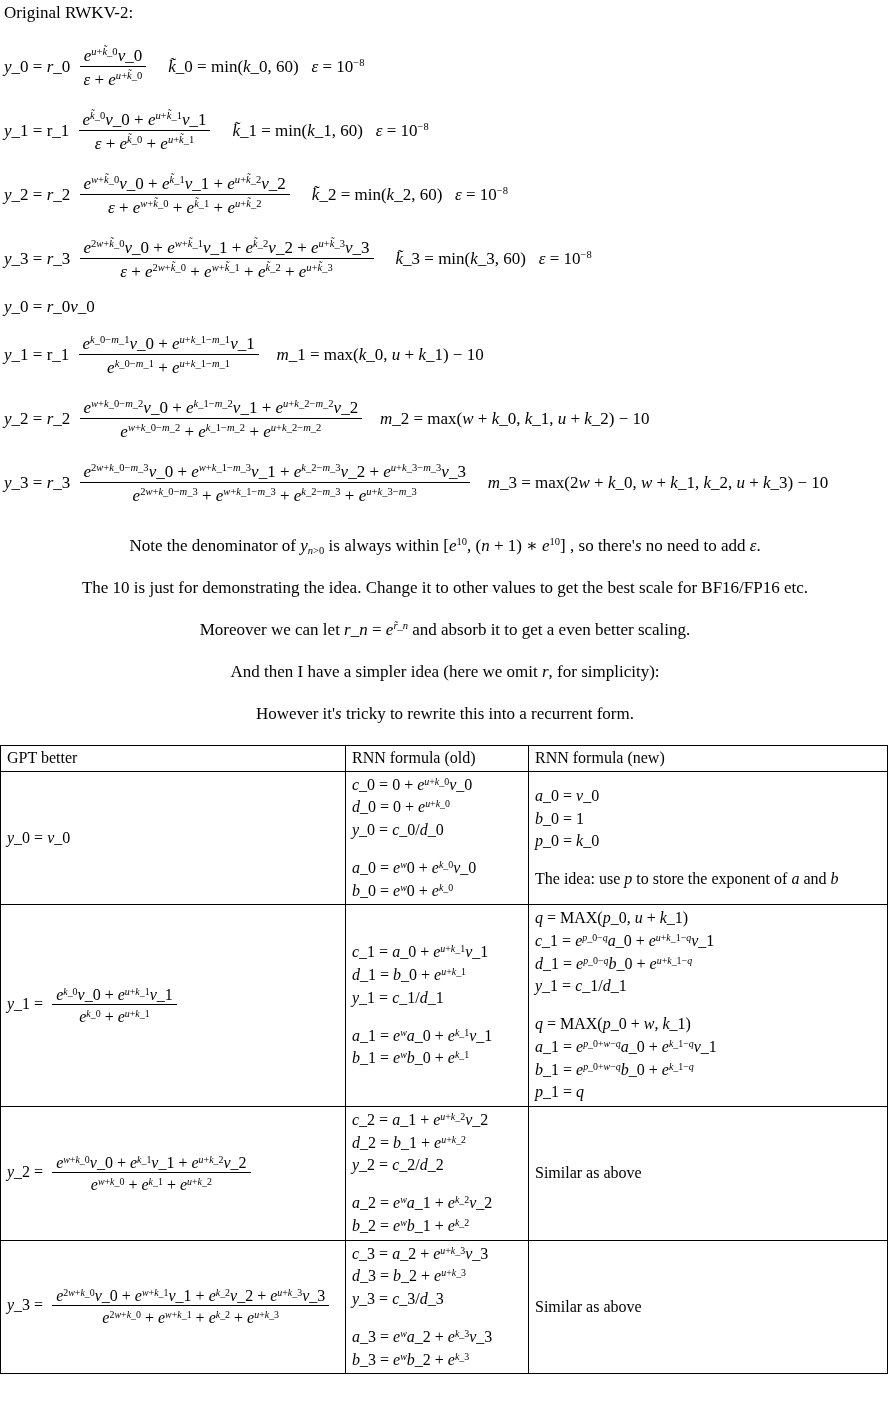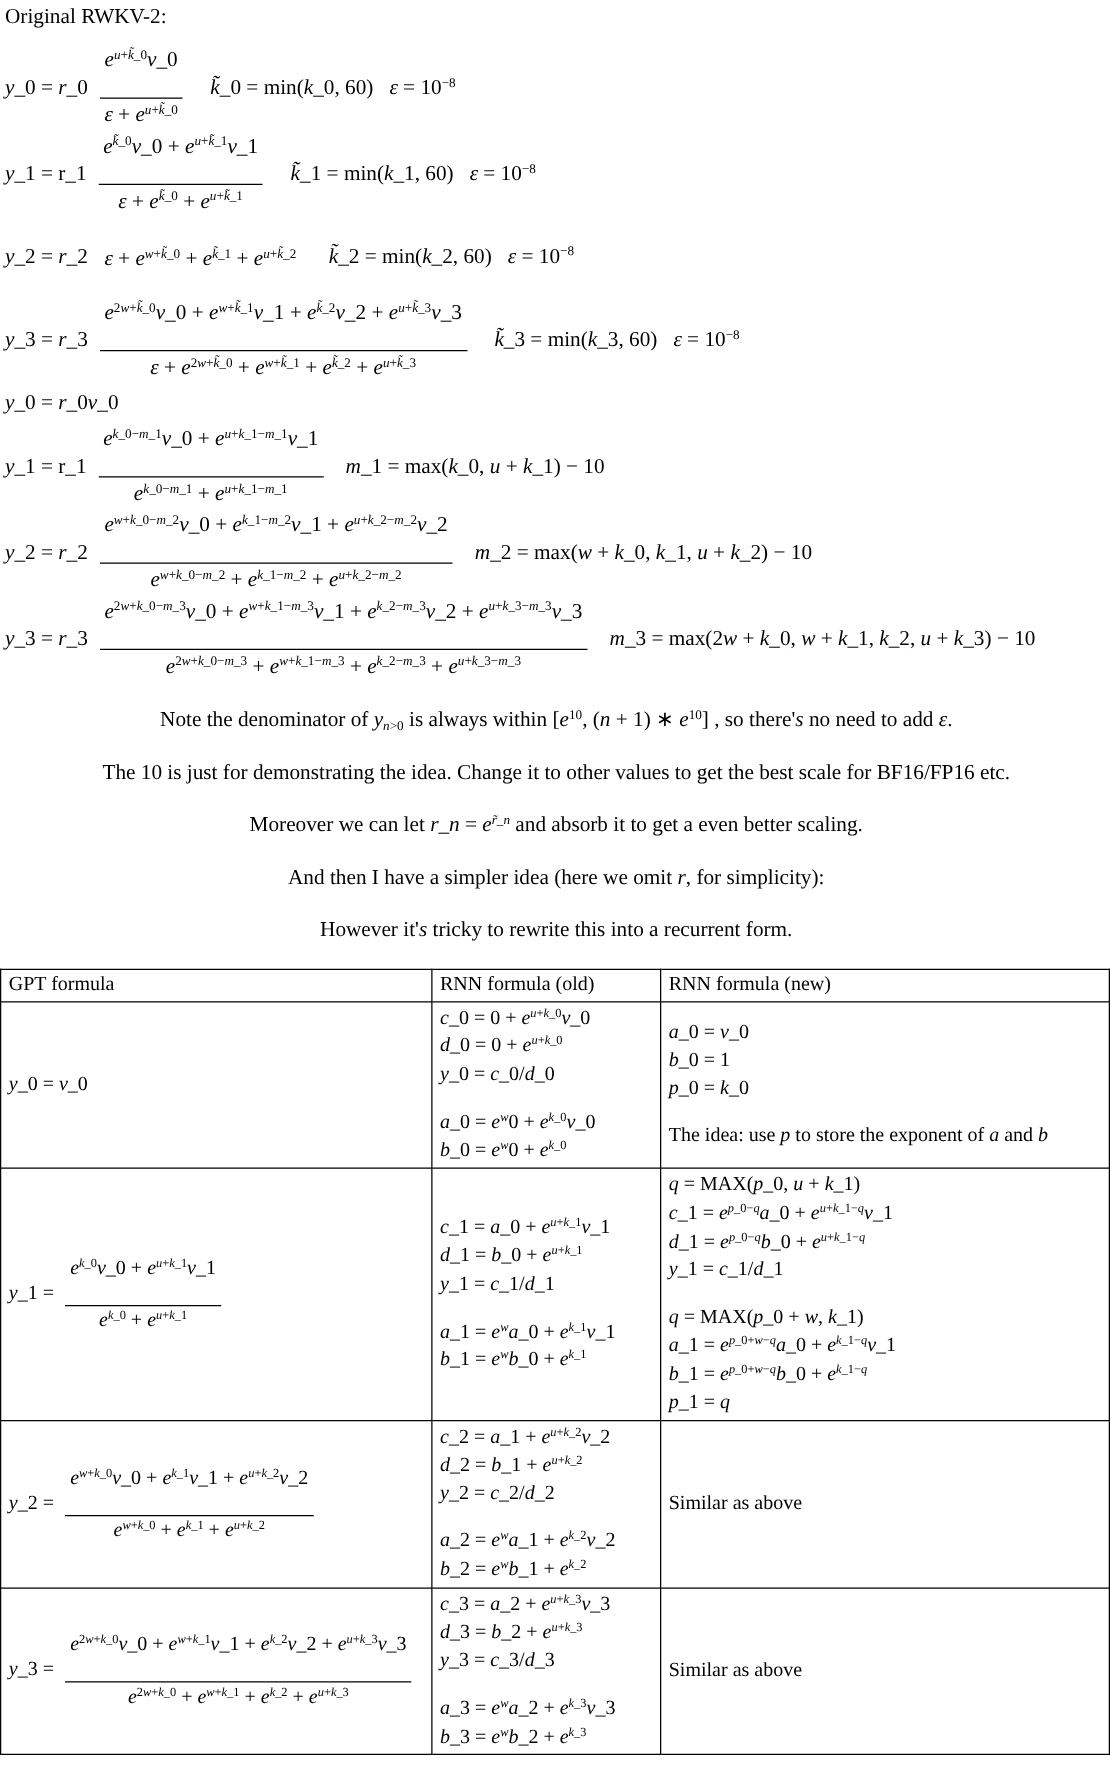--- a/index.html
+++ b/index.html
@@ -1,31 +1,31 @@
 <!DOCTYPE html>
 <html><head>
 <meta charset="utf-8">
 <style>
   html,body{margin:0;padding:0;background:#fff;}
   .page{
     width:888px;min-height:1423px;box-sizing:border-box;
     font-family:"Liberation Serif","DejaVu Serif",serif;
     font-size:17px;color:#000;padding-top:3px;overflow:hidden;
   }
-  .text-col{padding-left:4px;padding-right:2px;font-family:Liberation Serif, serif;}
+  .text-col{padding-left:4px;padding-right:2px;}
   .heading{margin:0 0 14px 0;}
   .section-improved .heading{margin-top:16px;}
   .formula-row{display:flex;align-items:center;margin:8px 0;}
   .formula-row.tall{min-height:60px;margin:4px 0;}
   .mtxt{white-space:pre-wrap;}
   i{font-style:italic;}
   sup{font-size:0.62em;line-height:0;vertical-align:0.55em;}
   sub{font-size:0.62em;line-height:0;vertical-align:-0.25em;}
   .frac{display:inline-block;text-align:center;vertical-align:middle;margin:0 5px;}
-  .frac .num{display:block;padding:1px 4px 20px;border-bottom:1.4px solid #000;}
+  .frac .num{display:block;padding:1px 4px 0;border-bottom:1.4px solid #000;}
   .frac .den{display:block;padding:3px 4px 0;}
   .paras{margin-top:22px;text-align:center;}
   .para{margin:0 0 19px 0;line-height:1.35;white-space:pre-wrap;}
   table.cmp{border-collapse:collapse;width:887px;table-layout:fixed;font-size:16px;margin-top:4px;}
   .cmp th,.cmp td{border:1px solid #000;padding:2px 6px;text-align:left;vertical-align:middle;font-weight:normal;}
   .cmp th{height:21px;}
   .cellline{line-height:1.42;white-space:pre-wrap;}
   .blankline{height:15px;}
   .gpt-cell{padding-left:3px;border-radius:12px;}
 </style>
@@ -50,20 +50,21 @@
             <span class="mtxt"><i>y</i>_1 = r_1 </span>
             <span class="frac">
               <span class="num"><i>e</i><sup><i>k̃</i>_0</sup><i>v</i>_0 + <i>e</i><sup><i>u</i>+<i>k̃</i>_1</sup><i>v</i>_1</span>
               <span class="den"><i>ε</i> + <i>e</i><sup><i>k̃</i>_0</sup> + <i>e</i><sup><i>u</i>+<i>k̃</i>_1</sup></span>
             </span>
             <span class="mtxt">    <i>k̃</i>_1 = min(<i>k</i>_1, 60)   <i>ε</i> = 10<sup>−8</sup></span>
           </div>
           <div class="formula-row tall">
             <span class="mtxt"><i>y</i>_2 = <i>r</i>_2 </span>
             <span class="frac">
+              <span class="num"><i>e</i><sup><i>w</i>+<i>k̃</i>_0</sup><i>v</i>_0 + <i>e</i><sup><i>k̃</i>_1</sup><i>v</i>_1 + <i>e</i><sup><i>u</i>+<i>k̃</i>_2</sup><i>v</i>_2</span>
               <span class="den"><i>ε</i> + <i>e</i><sup><i>w</i>+<i>k̃</i>_0</sup> + <i>e</i><sup><i>k̃</i>_1</sup> + <i>e</i><sup><i>u</i>+<i>k̃</i>_2</sup></span>
             </span>
             <span class="mtxt">    <i>k̃</i>_2 = min(<i>k</i>_2, 60)   <i>ε</i> = 10<sup>−8</sup></span>
           </div>
           <div class="formula-row tall">
             <span class="mtxt"><i>y</i>_3 = <i>r</i>_3 </span>
             <span class="frac">
               <span class="num"><i>e</i><sup>2<i>w</i>+<i>k̃</i>_0</sup><i>v</i>_0 + <i>e</i><sup><i>w</i>+<i>k̃</i>_1</sup><i>v</i>_1 + <i>e</i><sup><i>k̃</i>_2</sup><i>v</i>_2 + <i>e</i><sup><i>u</i>+<i>k̃</i>_3</sup><i>v</i>_3</span>
               <span class="den"><i>ε</i> + <i>e</i><sup>2<i>w</i>+<i>k̃</i>_0</sup> + <i>e</i><sup><i>w</i>+<i>k̃</i>_1</sup> + <i>e</i><sup><i>k̃</i>_2</sup> + <i>e</i><sup><i>u</i>+<i>k̃</i>_3</sup></span>
             </span>
@@ -114,21 +115,21 @@
   </div>
 
   <table class="cmp">
     <colgroup>
       <col style="width:345px">
       <col style="width:183px">
       <col style="width:359px">
     </colgroup>
     <thead>
       <tr>
-        <th>GPT formula</th>
+        <th>GPT better</th>
         <th>RNN formula (old)</th>
         <th>RNN formula (new)</th>
       </tr>
     </thead>
     <tbody>
         <tr>
           <td class="gpt-cell"><span class="mtxt"><i>y</i>_0 = <i>v</i>_0</span></td>
           <td class="old-cell">
             <div class="cellline"><i>c</i>_0 = 0 + <i>e</i><sup><i>u</i>+<i>k</i>_0</sup><i>v</i>_0</div>
             <div class="cellline"><i>d</i>_0 = 0 + <i>e</i><sup><i>u</i>+<i>k</i>_0</sup></div>

